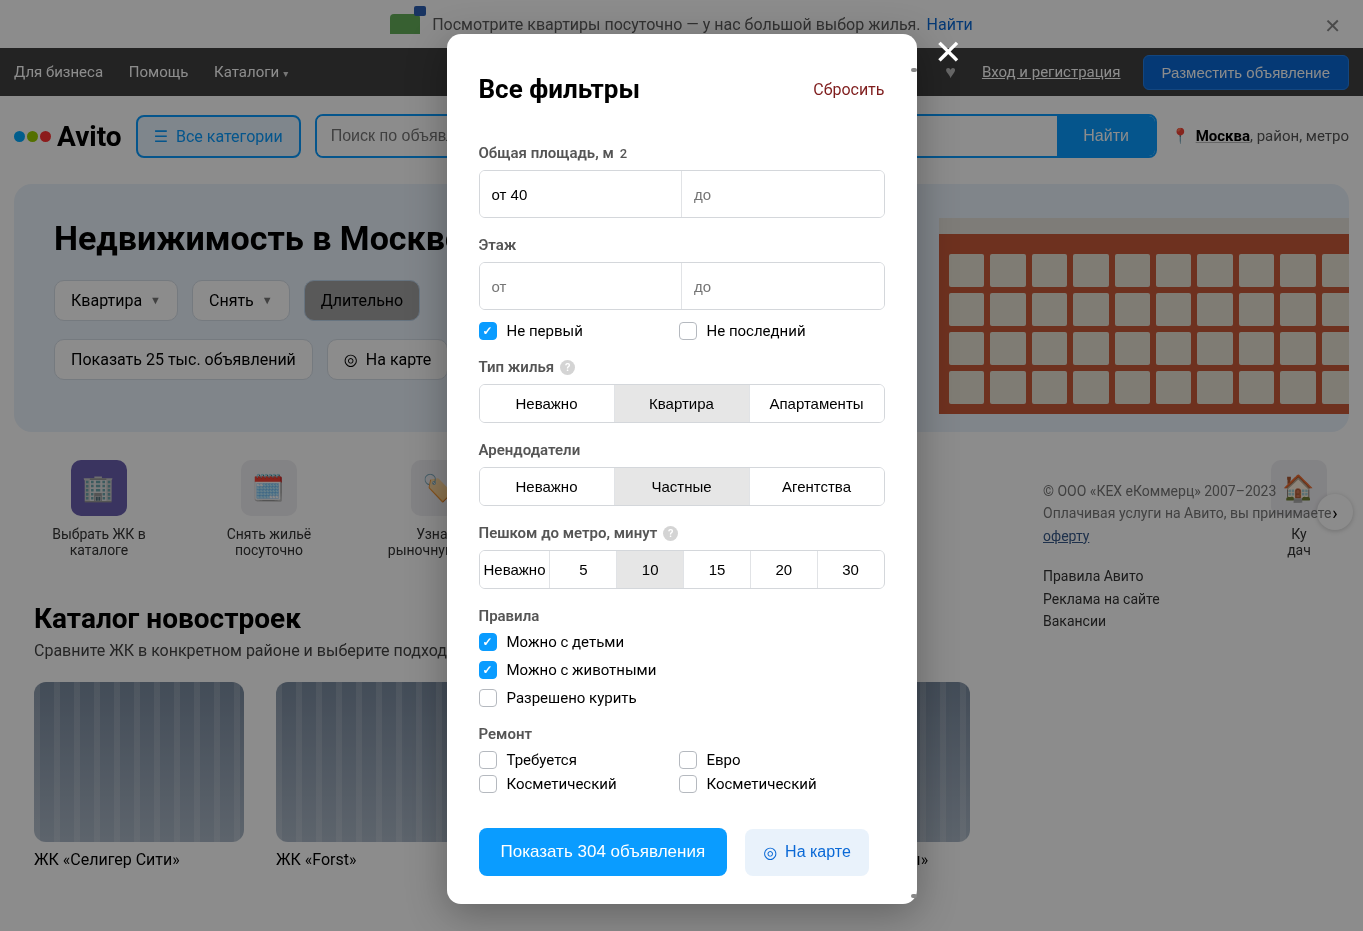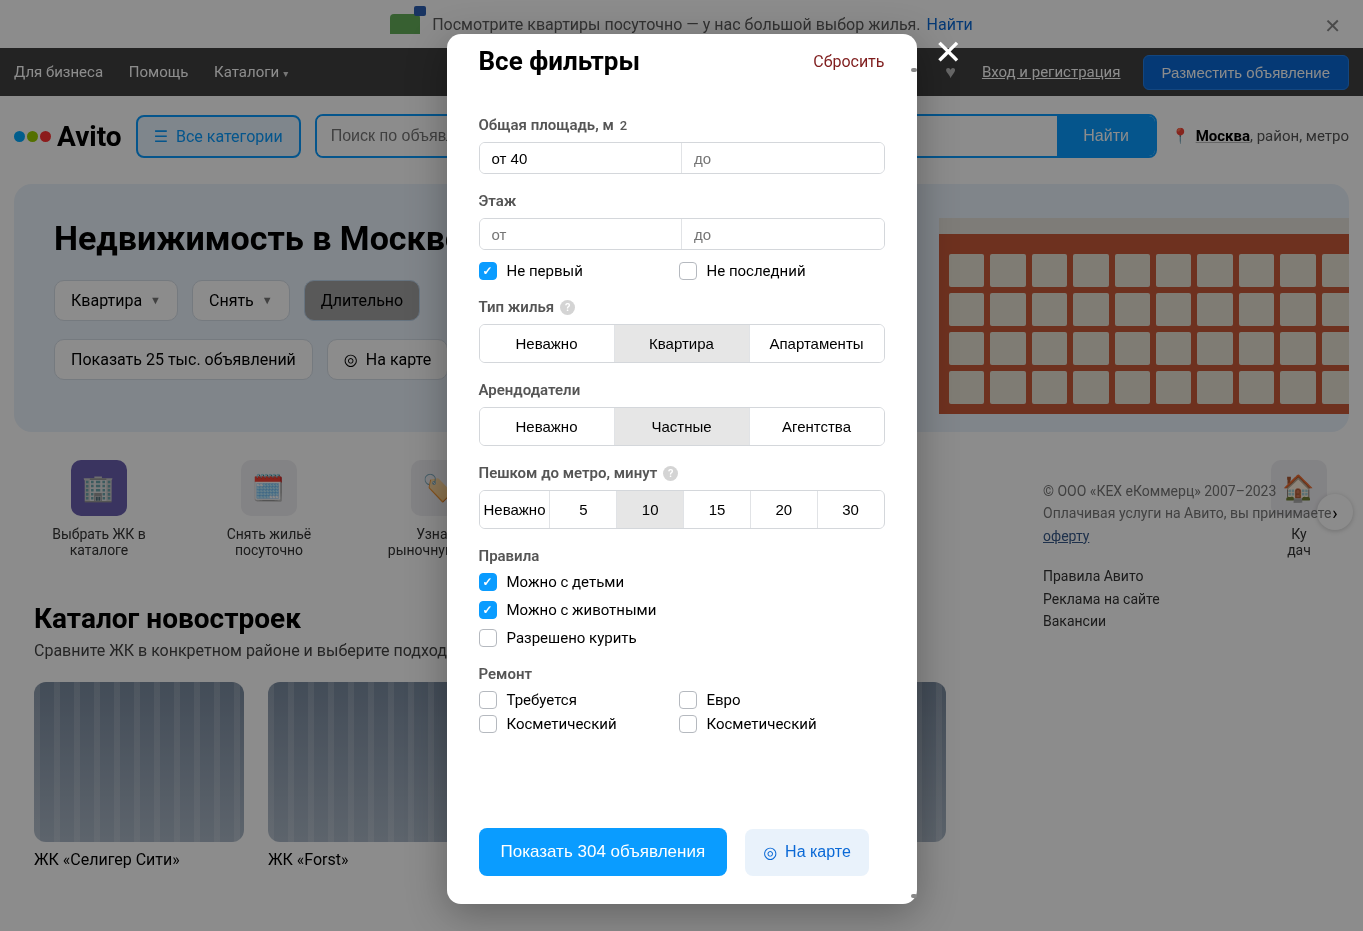--- a/index.html
+++ b/index.html
@@ -56,44 +56,44 @@
   .card{display:flex;flex-direction:column;align-items:center;width:110px;text-align:center;font-size:14px;color:#333;gap:10px;cursor:pointer;}
   .card .ic{width:56px;height:56px;border-radius:10px;background:#efeef2;display:flex;align-items:center;justify-content:center;font-size:26px;position:relative;}
   .carousel .navr{position:absolute;right:10px;top:34px;width:36px;height:36px;border-radius:50%;background:#fff;box-shadow:0 1px 5px rgba(0,0,0,.2);display:flex;align-items:center;justify-content:center;cursor:pointer;font-size:18px;}
   .footer-col{position:absolute;right:20px;top:480px;width:300px;font-size:14px;color:#777;line-height:1.6;}
   .footer-col a{color:#385a8a;text-decoration:underline;}
   .footer-col .links a{display:block;color:#333;text-decoration:none;margin-top:0;}
 
   .catalog{padding:0 34px;margin-top:44px;}
   .catalog h2{font-size:28px;font-weight:700;}
   .catalog p{color:#444;margin-top:6px;}
-  .clist{display:flex;gap:24px;margin-top:22px;}
+  .clist{display:flex;gap:32px;margin-top:22px;}
   .citem{width:210px;cursor:pointer;}
   .citem .img{height:160px;border-radius:12px;background:linear-gradient(#7a8ba0,#aab7c6);position:relative;overflow:hidden;}
   .citem .img::before{content:"";position:absolute;inset:0;background:repeating-linear-gradient(90deg,rgba(255,255,255,.15) 0 6px,transparent 6px 20px);}
   .citem .t{margin-top:8px;font-size:16px;}
 
   
   .modal-wrap{position:absolute;left:50%;top:34px;transform:translateX(-50%);width:470px;background:#fff;border-radius:14px;z-index:60;box-shadow:0 10px 40px rgba(0,0,0,.3);display:flex;flex-direction:column;height:870px;}
   .modal-close{position:absolute;right:-46px;top:-2px;color:#fff;font-size:34px;cursor:pointer;z-index:61;}
-  .modal-head{padding:12px 32px 18px;display:flex;justify-content:space-between;align-items:center;}
+  .modal-head{padding:40px 32px 18px;display:flex;justify-content:space-between;align-items:center;}
   .modal-head h2{font-size:26px;font-weight:700;}
   .modal-head a{color:#7f1d1d;font-size:16px;cursor:pointer;}
   .modal-body{flex:1;overflow-y:auto;padding:4px 32px 10px;position:relative;}
   .modal-body::-webkit-scrollbar{width:8px;}
   .modal-body::-webkit-scrollbar-thumb{background:#ccc;border-radius:4px;}
   .modal-foot{padding:20px 32px 28px;border-top:1px solid transparent;display:flex;gap:18px;align-items:center;}
   .btn-primary{background:#0a9cff;color:#fff;border:none;border-radius:8px;padding:14px 22px;font-size:17px;cursor:pointer;}
   .btn-secondary{background:#e9f2fb;color:#0a69d6;border:none;border-radius:8px;padding:14px 18px;font-size:16px;cursor:pointer;display:flex;align-items:center;gap:8px;}
 
   .fsection{margin:18px 0 8px;}
   .flabel{font-weight:600;font-size:15px;color:#555;display:flex;align-items:center;gap:6px;margin-bottom:8px;}
   .flabel .sup{font-weight:500;font-size:13px;}
   .flabel .q{width:15px;height:15px;border-radius:50%;background:#d4d4d4;color:#fff;font-size:11px;display:inline-flex;align-items:center;justify-content:center;}
-  .range{display:flex;border:1px solid #d4d7db;border-radius:6px;overflow:hidden;height:32px;}
+  .range{display:flex;border:1px solid #d4d7db;border-radius:6px;overflow:hidden;height:48px;}
   .range input{flex:1;border:none;padding:0 12px;font-size:15px;outline:none;min-width:0;}
   .range .sep{width:1px;background:#e1e3e6;}
 
   .seg{display:flex;border:1px solid #d4d7db;border-radius:6px;overflow:hidden;}
   .seg button{flex:1;border:none;background:#fff;padding:10px 4px;font-size:15px;cursor:pointer;border-right:1px solid #e1e3e6;}
   .seg button:last-child{border-right:none;}
   .seg button.on{background:#e6e6e6;}
 
   .cbrow{display:flex;gap:40px;margin:6px 0;}
   .cb{display:flex;align-items:center;gap:10px;font-size:15px;cursor:pointer;min-width:160px;}

